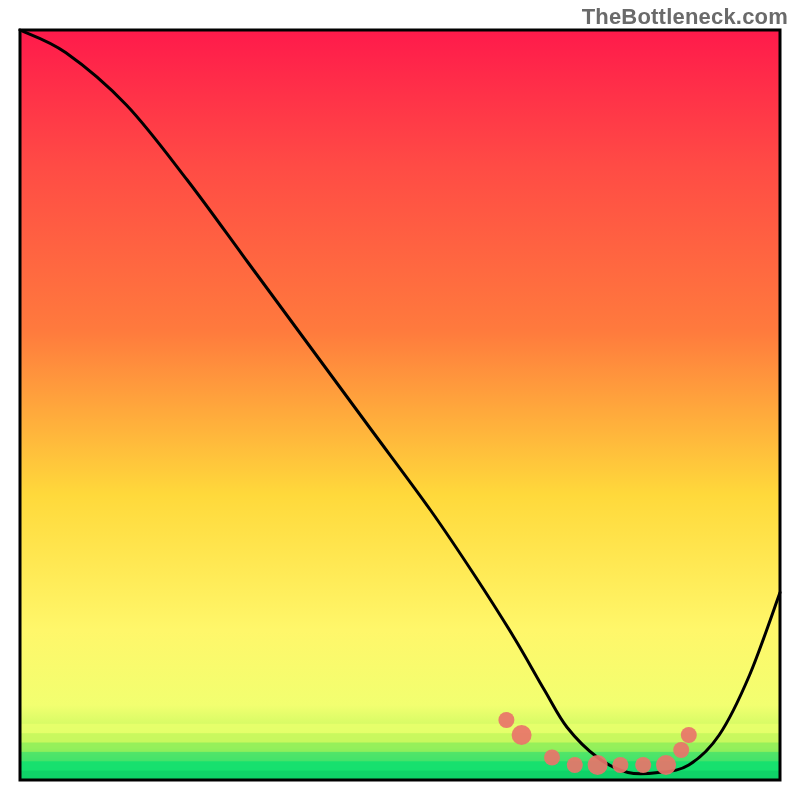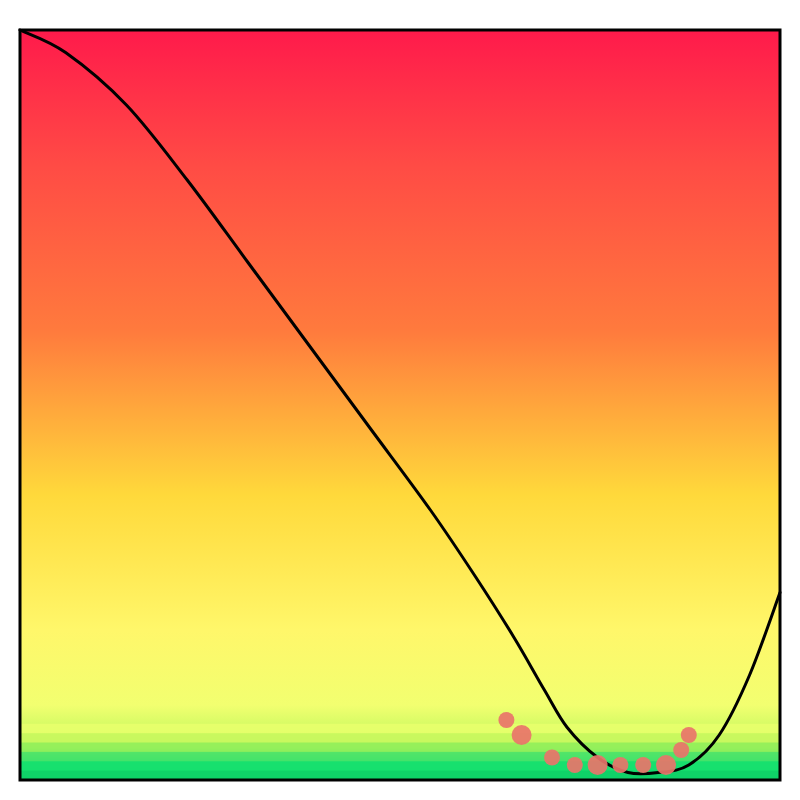--- a/index.html
+++ b/index.html
@@ -28,20 +28,21 @@
   }
   svg {
     display: block;
   }
 </style>
 </head>
 <body>
 
 <div class="stage">
 
+  <div class="watermark">TheBottleneck.com</div>
 
   <svg id="chart-svg" width="800" height="800" viewBox="0 0 800 800" xmlns="http://www.w3.org/2000/svg">
 
   <defs>
         <linearGradient id="bg-grad" x1="0" y1="0" x2="0" y2="1">
           <stop offset="0%" stop-color="#ff1a4b"></stop>
           <stop offset="18%" stop-color="#ff4b45"></stop>
           <stop offset="40%" stop-color="#ff7a3d"></stop>
           <stop offset="62%" stop-color="#ffd93b"></stop>
           <stop offset="80%" stop-color="#fff76a"></stop>

